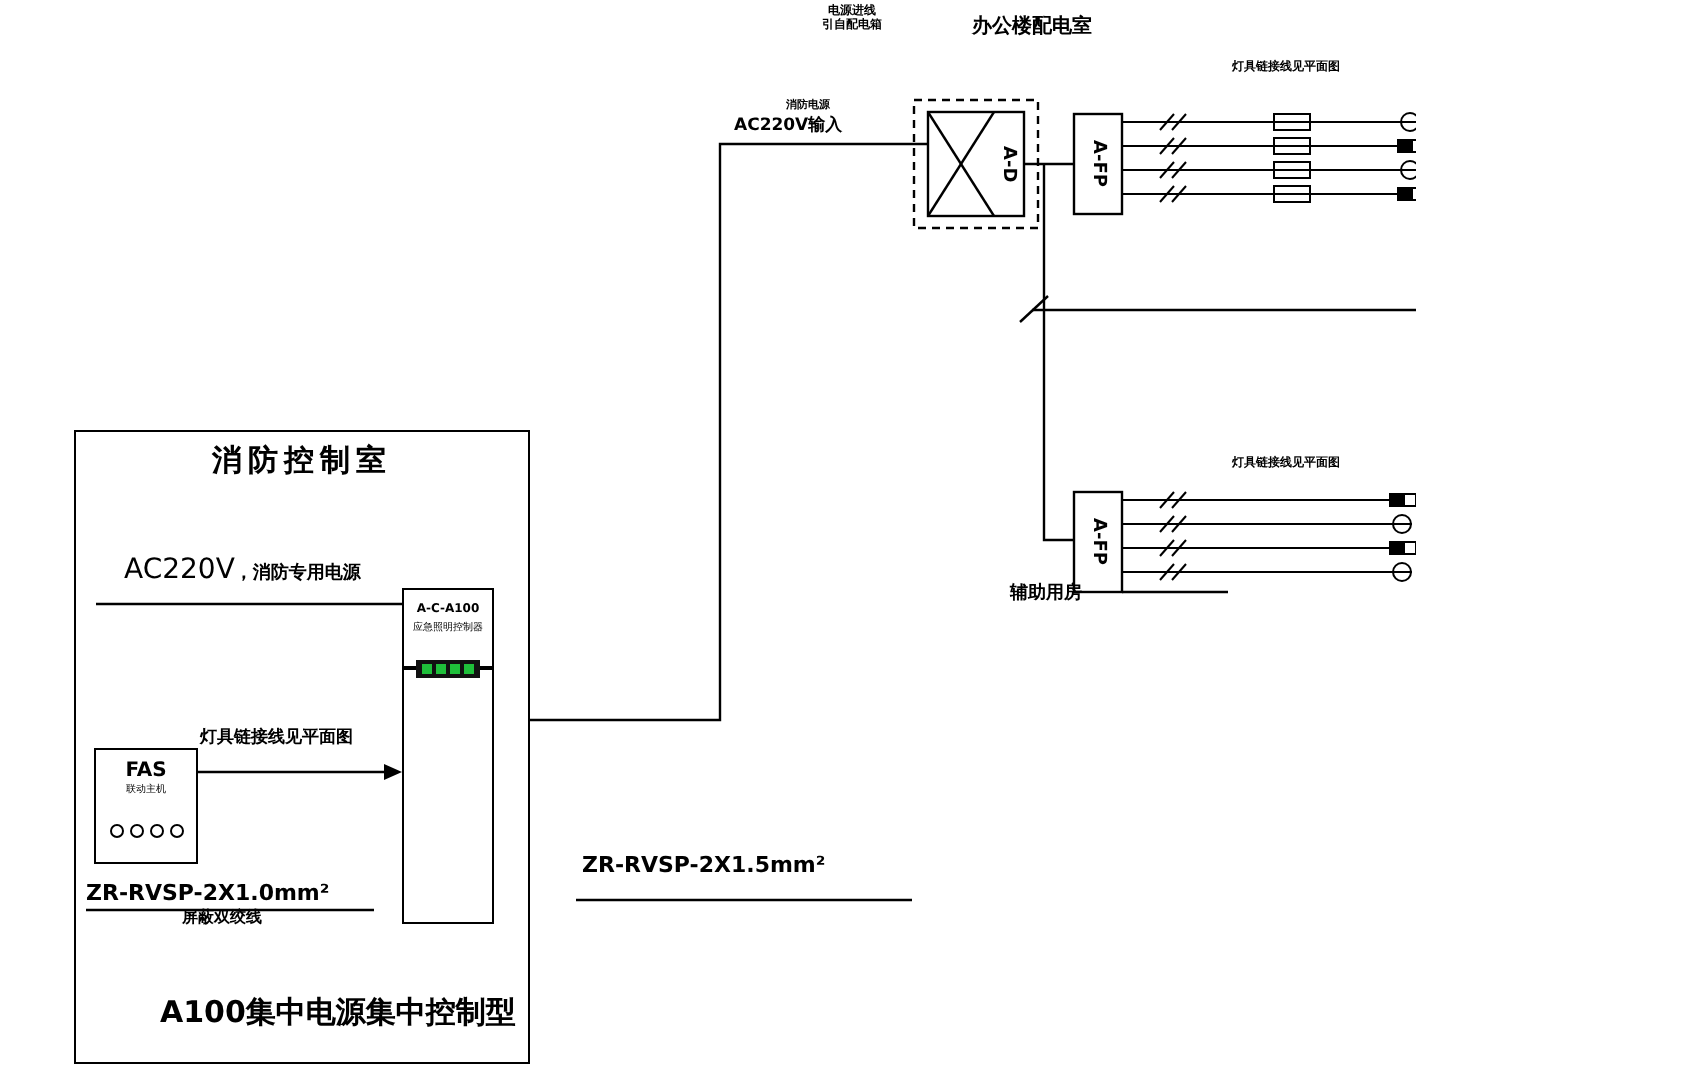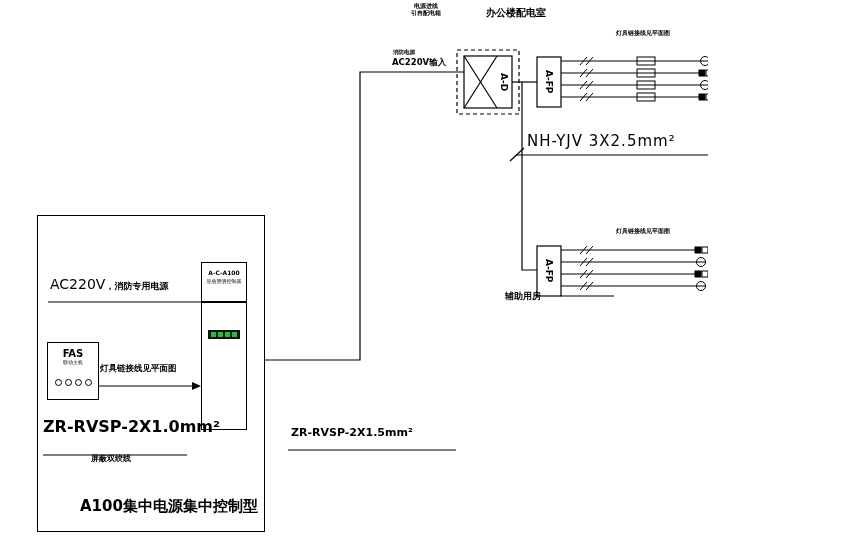--- a/index.html
+++ b/index.html
@@ -6,21 +6,21 @@
   body { background:#fff; font-family:"DejaVu Sans", sans-serif; color:#000; }
   .canvas { position:relative; width:708px; height:538px; background:#fff; overflow:hidden; }
   .abs { position:absolute; }
   .b { font-weight:bold; }
   .lbl { font-size:6px; white-space:nowrap; line-height:8px; }
   .hdr { font-size:6px; font-weight:bold; white-space:nowrap; }
   .vtext { writing-mode:vertical-rl; text-orientation:mixed; }
   .afp-box { width:24px; height:50px; display:flex; align-items:center; justify-content:center;
              font-size:9px; font-weight:bold; }
   .cr-box { border:1.5px solid #000; }
-  .thin-box { border:1px solid #000; }
+  .thin-box { border:1px solid #000;margin-top:32px; }
   .nowrap { white-space:nowrap; }
   svg { display:block; }
 </style>
 </head>
 <body>
 
 <div class="canvas">
 
   <svg class="abs" style="left:0;top:0" width="852" height="538" viewBox="0 0 852 538">
     <g stroke="#000" stroke-width="1.2" fill="none">
@@ -108,21 +108,21 @@
         <circle cx="701" cy="286" r="4.5"></circle>
     </g>
   </svg>
 
   <div class="abs lbl b" style="left:398px;top:2px;width:56px;text-align:center;line-height:7px">
     <div>电源进线</div>
     <div>引自配电箱</div>
   </div>
   <div class="abs b nowrap" style="left:486px;top:6px;font-size:10px">办公楼配电室</div>
   <div class="abs b nowrap" style="left:393px;top:49px;font-size:5.5px">消防电源</div>
-  <div class="abs b nowrap" style="left:392px;top:57px;font-size:8.5px">AC220V输入</div>
+  <div class="abs b nowrap" style="left:367px;top:57px;font-size:8.5px">AC220V输入</div>
   <div class="abs vtext b" style="left:497px;top:58px;width:14px;height:48px;font-size:9px;display:flex;align-items:center;justify-content:center">A-D</div>
   <div class="abs afp-box vtext" style="left:537px;top:57px">A-FP</div>
 
   <div class="abs hdr" style="left:616px;top:29px">灯具链接线见平面图</div>
 
   <div class="abs lbl" style="left:714px;top:57px">
     <span>应急照明回路</span>
     <span class="b">WL1</span>
   </div>
   <div class="abs lbl" style="left:714px;top:69px">
@@ -131,21 +131,20 @@
   </div>
   <div class="abs lbl" style="left:714px;top:81px">
     <span>应急照明回路</span>
     <span class="b">WL3</span>
   </div>
   <div class="abs lbl" style="left:714px;top:93px">
     <span>疏散指示回路</span>
     <span class="b">WL4</span>
   </div>
 
-  <div class="abs nowrap" style="left:527px;top:132px;font-size:15px;letter-spacing:1px">NH-YJV 3X2.5mm²</div>
   <div class="abs nowrap" style="left:754px;top:134px;font-size:14px">SC25</div>
 
   <div class="abs hdr" style="left:616px;top:227px">灯具链接线见平面图</div>
   <div class="abs afp-box vtext" style="left:537px;top:246px">A-FP</div>
 
   <div class="abs lbl" style="left:712px;top:246px">
     <span>疏散指示回路</span>
   </div>
   <div class="abs lbl" style="left:712px;top:258px">
     <span>应急照明回路</span>
@@ -155,22 +154,23 @@
   </div>
   <div class="abs lbl" style="left:712px;top:282px">
     <span>应急照明回路</span>
   </div>
 
   <div class="abs b nowrap" style="left:505px;top:290px;font-size:9px">辅助用房</div>
 
   <div class="abs b nowrap" style="left:291px;top:426px;font-size:11px">ZR-RVSP-2X1.5mm²</div>
 
   <div class="abs cr-box" style="left:37px;top:215px;width:228px;height:317px"></div>
-
-  <div class="abs nowrap" style="left:50px;top:274px">
+  <div class="abs b" style="left:37px;top:221px;width:228px;text-align:center;font-size:15px;letter-spacing:3px">消防控制室</div>
+
+  <div class="abs nowrap" style="left:62px;top:274px">
     <span style="font-size:14px">AC220V</span><span class="b" style="font-size:9px">，消防专用电源</span>
   </div>
 
   <div class="abs thin-box" style="left:201px;top:262px;width:46px;height:40px;text-align:center;padding-top:6px">
     <div class="b" style="font-size:6px">A-C-A100</div>
     <div style="font-size:5px;margin-top:2px">应急照明控制器</div>
   </div>
 
   <div class="abs thin-box" style="left:201px;top:302px;width:46px;height:128px"></div>
   <div class="abs" style="left:208px;top:330px;width:32px;height:9px;background:#111;display:flex;gap:2px;align-items:center;justify-content:center">
@@ -186,17 +186,17 @@
     <div style="display:flex;gap:3px;justify-content:center;margin-top:14px">
       <span style="width:7px;height:7px;border:1px solid #000;border-radius:50%"></span>
       <span style="width:7px;height:7px;border:1px solid #000;border-radius:50%"></span>
       <span style="width:7px;height:7px;border:1px solid #000;border-radius:50%"></span>
       <span style="width:7px;height:7px;border:1px solid #000;border-radius:50%"></span>
     </div>
   </div>
 
   <div class="abs b nowrap" style="left:100px;top:363px;font-size:8.5px">灯具链接线见平面图</div>
 
-  <div class="abs b nowrap" style="left:43px;top:417px;font-size:16px">ZR-RVSP-2X1.0mm²</div>
+  <div class="abs b nowrap" style="left:43px;top:440px;font-size:11px">ZR-RVSP-2X1.0mm²</div>
   <div class="abs b nowrap" style="left:91px;top:453px;font-size:8px">屏蔽双绞线</div>
   <div class="abs b nowrap" style="left:80px;top:497px;font-size:15px">A100集中电源集中控制型</div>
 
 </div>
 
 </body></html>

